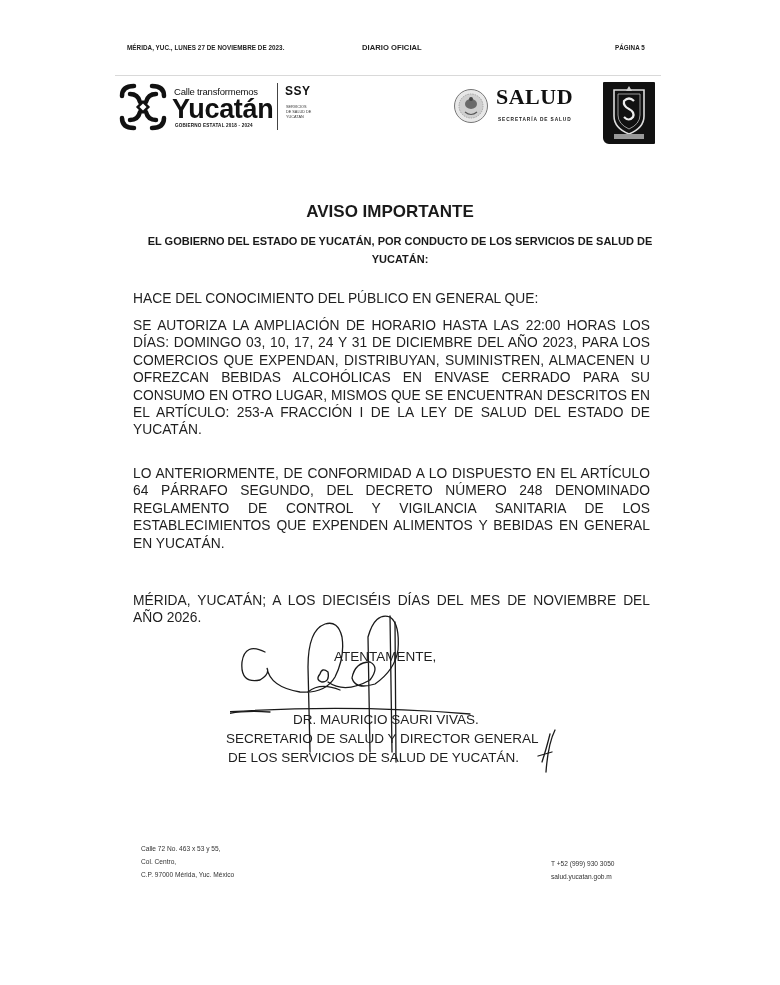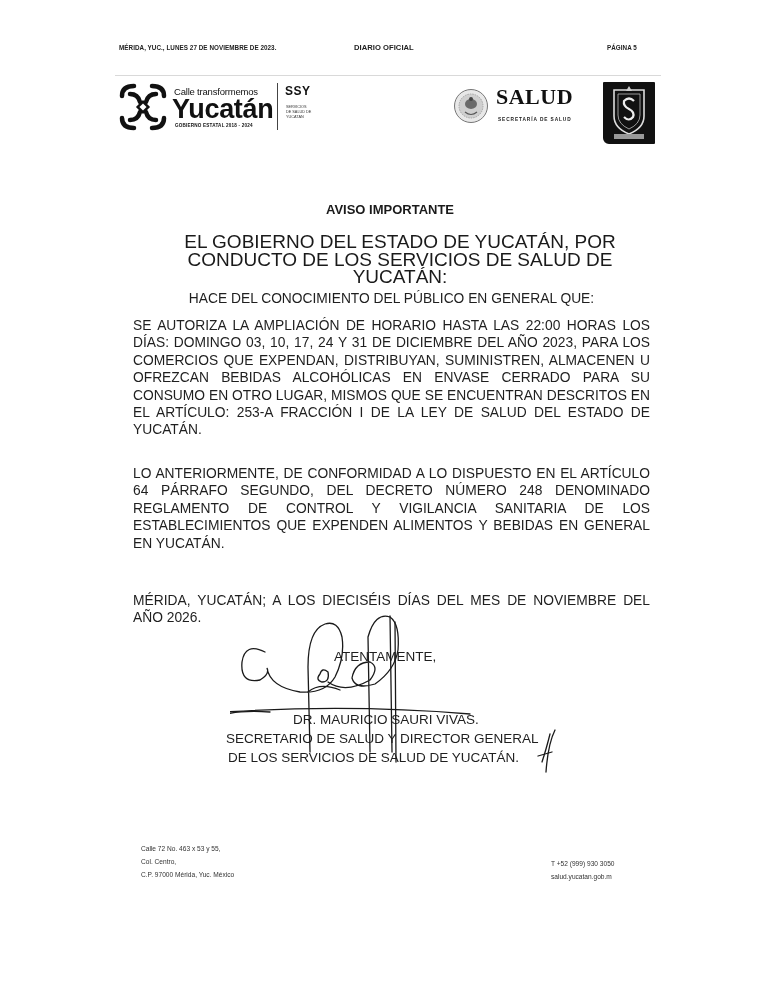--- a/index.html
+++ b/index.html
@@ -1,44 +1,44 @@
 <!DOCTYPE html>
 <html><head>
 <meta charset="utf-8">
 <style>
   html, body { margin: 0; padding: 0; background: #ffffff; }
   body { width: 780px; height: 985px; position: relative; overflow: hidden; font-family: "Liberation Sans", sans-serif; color: #1a1a1a; }
   .abs { position: absolute; }
 
   
-  .rh { top: 44px; font-size: 6.3px; font-weight: bold; letter-spacing: 0.05px; color: #222; }
+  .rh { top: 44px; font-size: 6.3px; font-weight: bold; letter-spacing: 0.05px; color: #222; margin-left: 8px; }
   .rh-left { left: 119px; }
   .rh-center { left: 354px; font-size: 7.6px; top: 43px; }
   .rh-right { left: 607px; }
   .hrule { left: 115px; top: 75px; width: 546px; height: 1px; background: #d9d9d9; }
 
   
   .yuc-logo { left: 116px; top: 82px; width: 54px; height: 50px; }
   .yuc-tag { left: 174px; top: 86px; font-size: 9.5px; color: #111; letter-spacing: -0.2px; }
   .yuc-word { left: 172px; top: 94px; font-size: 27px; font-weight: bold; color: #111; letter-spacing: -0.3px; }
   .yuc-sub { left: 175px; top: 123px; font-size: 4.6px; font-weight: bold; color: #111; letter-spacing: 0.2px; }
   .vsep { left: 277px; top: 83px; width: 1px; height: 47px; background: #444; }
   .ssy-word { left: 285px; top: 84px; font-size: 12px; font-weight: bold; color: #111; letter-spacing: 0.5px; }
   .ssy-sub { left: 286px; top: 105px; font-size: 3.8px; line-height: 5px; color: #333; width: 40px; }
 
   .seal { left: 453px; top: 88px; width: 36px; height: 36px; }
   .salud-word { left: 496px; top: 84px; font-size: 22px; font-weight: bold; color: #111; font-family: "Liberation Serif", serif; letter-spacing: 0.5px; }
   .salud-sub { left: 498px; top: 117px; font-size: 4.8px; font-weight: bold; color: #222; letter-spacing: 0.9px; }
   .shield-box { left: 603px; top: 82px; width: 52px; height: 62px; background: #111; border-radius: 1px 1px 1px 6px; }
 
   
-  .title { left: 0; width: 780px; text-align: center; top: 202px; font-size: 13px; font-weight: bold; }
-  .subtitle { left: 140px; width: 520px; text-align: center; top: 233px; font-size: 19px; font-weight: normal; line-height: 17.5px; }
+  .title { left: 0; width: 780px; text-align: center; top: 202px; font-size: 17px; font-weight: bold; }
+  .subtitle { left: 140px; width: 520px; text-align: center; top: 233px; font-size: 11px; font-weight: bold; line-height: 17.5px; }
   .para { left: 133px; width: 517px; font-size: 13.8px; line-height: 17.4px; text-align: justify; color: #1f1f1f; }
-  .p-intro { top: 290px; text-align: center; }
+  .p-intro { top: 290px; text-align: left; }
   .p1 { top: 317px; }
   .p2 { top: 465px; }
   .p-date { top: 592px; }
 
   .sig-att { left: 334px; top: 649px; font-size: 13.5px; color: #1f1f1f; }
   .sig-name { left: 293px; top: 712px; font-size: 13.5px; color: #1f1f1f; }
   .sig-line1 { left: 226px; top: 731px; font-size: 13.5px; color: #1f1f1f; }
   .sig-line2 { left: 228px; top: 750px; font-size: 13.5px; color: #1f1f1f; }
   .signature { left: 230px; top: 612px; width: 340px; height: 170px; pointer-events: none; }
 

